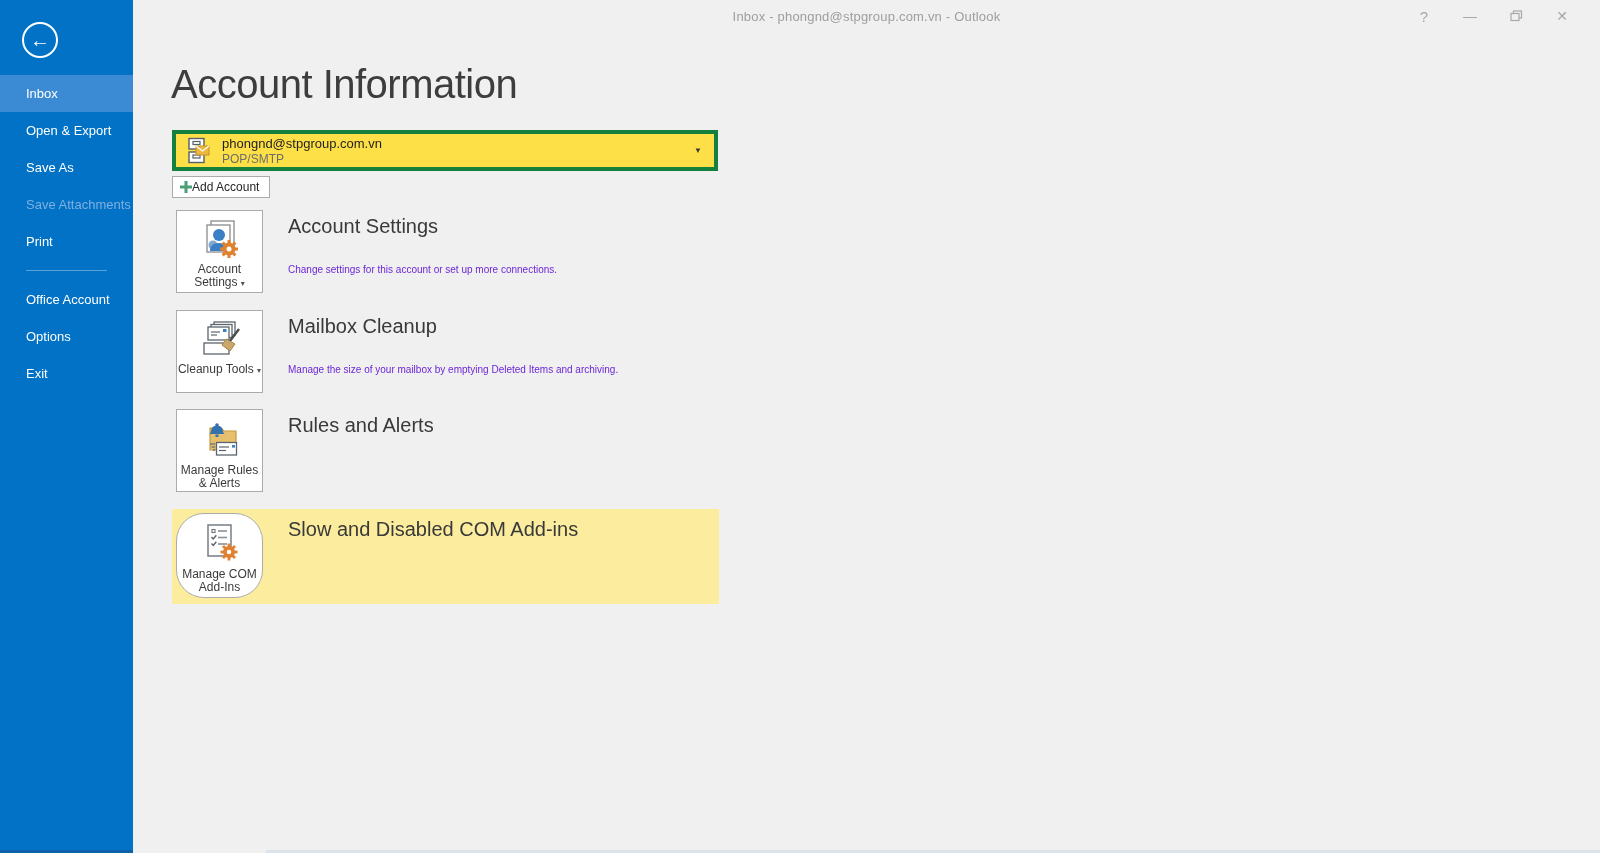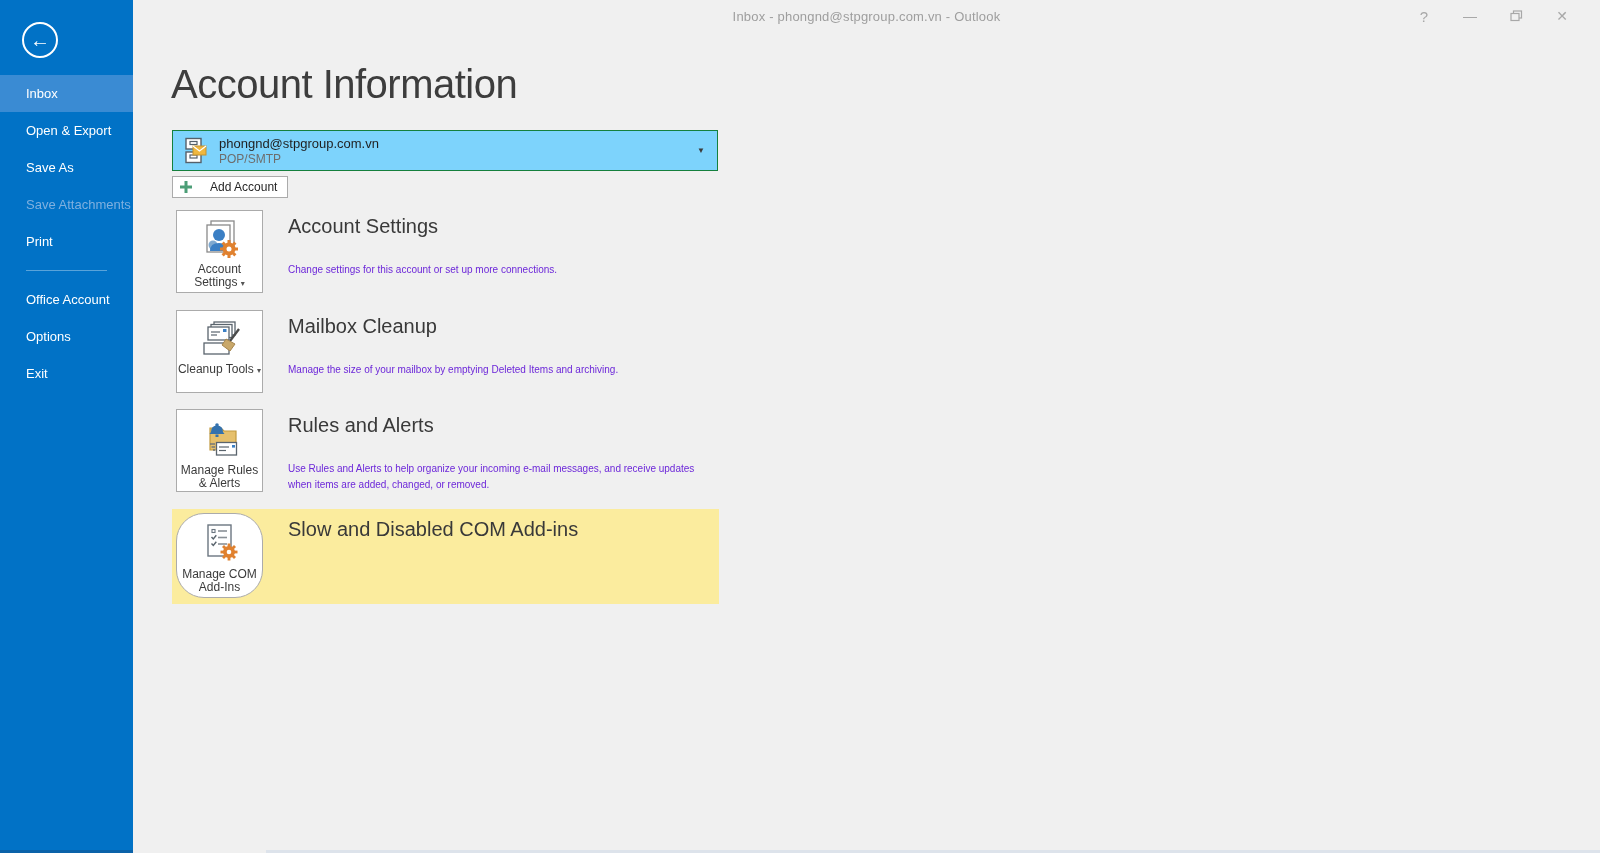--- a/index.html
+++ b/index.html
@@ -51,33 +51,33 @@
   
   .main { position:absolute; left:133px; top:0; right:0; height:853px; }
 
   .page-title {
     position:absolute; left:38px; top:62px; font-size:40px; font-weight:300;
     color:#3d3d3d; letter-spacing:-0.5px;
   }
 
   .account-dropdown {
     position:absolute; left:39px; top:130px; width:546px; height:41px;
-    background:#7dd3fc; border:1px solid #15803d; cursor:pointer;
+    background:#fde047; border:4px solid #15803d; cursor:pointer;
     display:flex; align-items:center;
   }
   .acct-icon-wrap { width:46px; display:flex; justify-content:center; }
   .acct-lines { flex:1; }
   .acct-email { font-size:13px; color:#1f1f1f; line-height:16px; }
   .acct-proto { font-size:12px; color:#6d6d6d; line-height:14px; }
   .dd-chevron { width:32px; text-align:center; font-size:8px; color:#3b3b3b; }
 
   .add-account-btn {
     position:absolute; left:39px; top:176px; height:22px; padding:0 10px 0 7px;
     background:#ffffff; border:1px solid #ababab; cursor:pointer;
-    display:inline-flex; align-items:center; gap:18px; font-size:12px; color:#262626;
+    display:inline-flex; align-items:center; gap:0; font-size:12px; color:#262626;
   }
 
   .highlight-band {
     position:absolute; left:39px; top:509px; width:547px; height:95px;
     background:#fbec9e;
   }
 
   .row { position:absolute; left:43px; }
   .row-1 { top:210px; } .row-2 { top:310px; } .row-3 { top:409px; } .row-4 { top:513px; }
   .card-btn {
@@ -235,21 +235,20 @@
           <rect x="18.5" y="23.5" width="20" height="12.5" fill="#ffffff" stroke="#5a646d" stroke-width="1.3"></rect>
           <rect x="34" y="26" width="3" height="2.6" fill="#3b7fc4"></rect>
           <line x1="21" y1="28" x2="31" y2="28" stroke="#5a646d" stroke-width="1.2"></line>
           <line x1="21" y1="31.5" x2="28" y2="31.5" stroke="#5a646d" stroke-width="1.2"></line>
         </svg>
       </span>
       <span class="card-label">Manage Rules &amp; Alerts</span>
     </div>
     <div class="row-text">
       <div class="row-heading">Rules and Alerts</div>
-      <div class="row-desc">Use Rules and Alerts to help organize your incoming e-mail messages, and receive updates when items are added, changed, or removed.</div>
     </div>
   </div>
 
   <div class="row row-4">
     <div class="card-btn">
       <span>
         <svg width="42" height="40" viewBox="0 0 42 40">
           <rect x="9" y="2" width="23" height="31" fill="#ffffff" stroke="#6b7680" stroke-width="1.4"></rect>
           <rect x="13" y="6.5" width="3" height="3" fill="none" stroke="#6b7680" stroke-width="1.1"></rect>
           <line x1="19" y1="8" x2="28" y2="8" stroke="#8a9096" stroke-width="1.6"></line>

